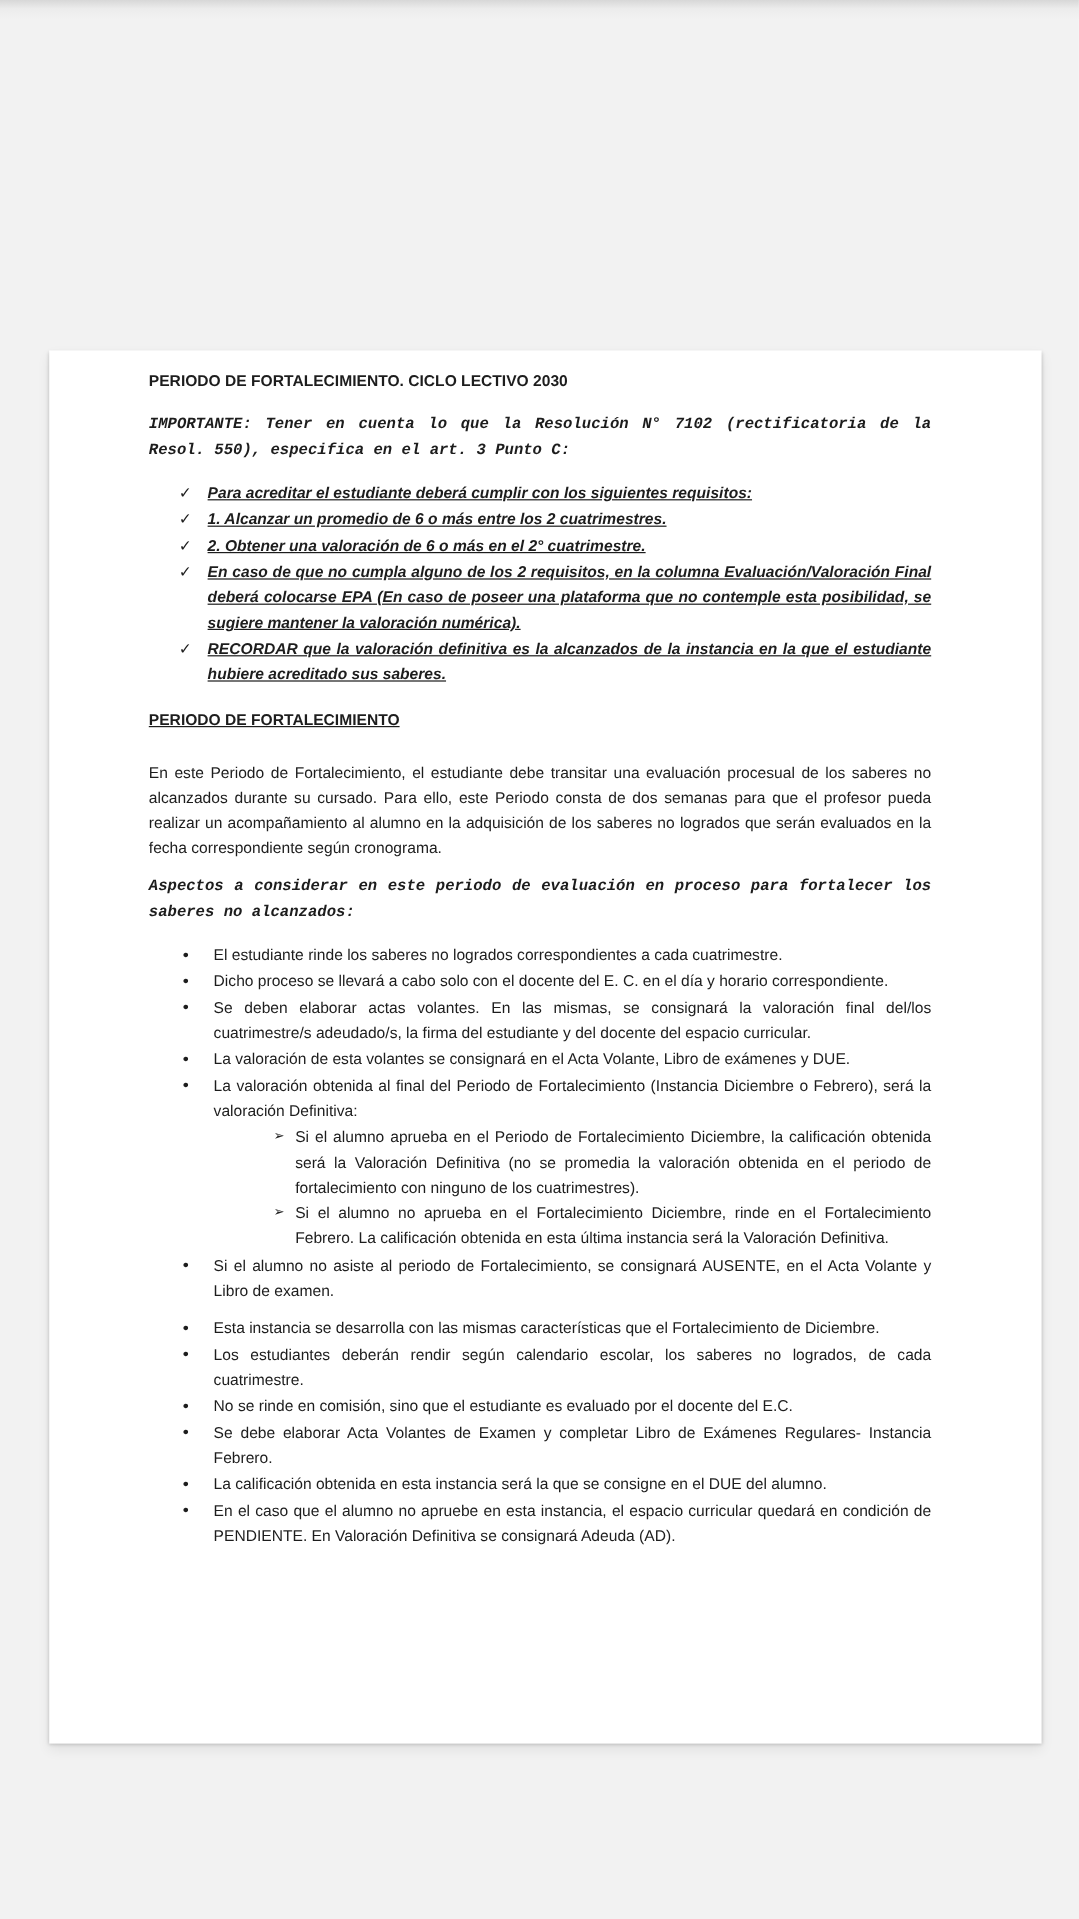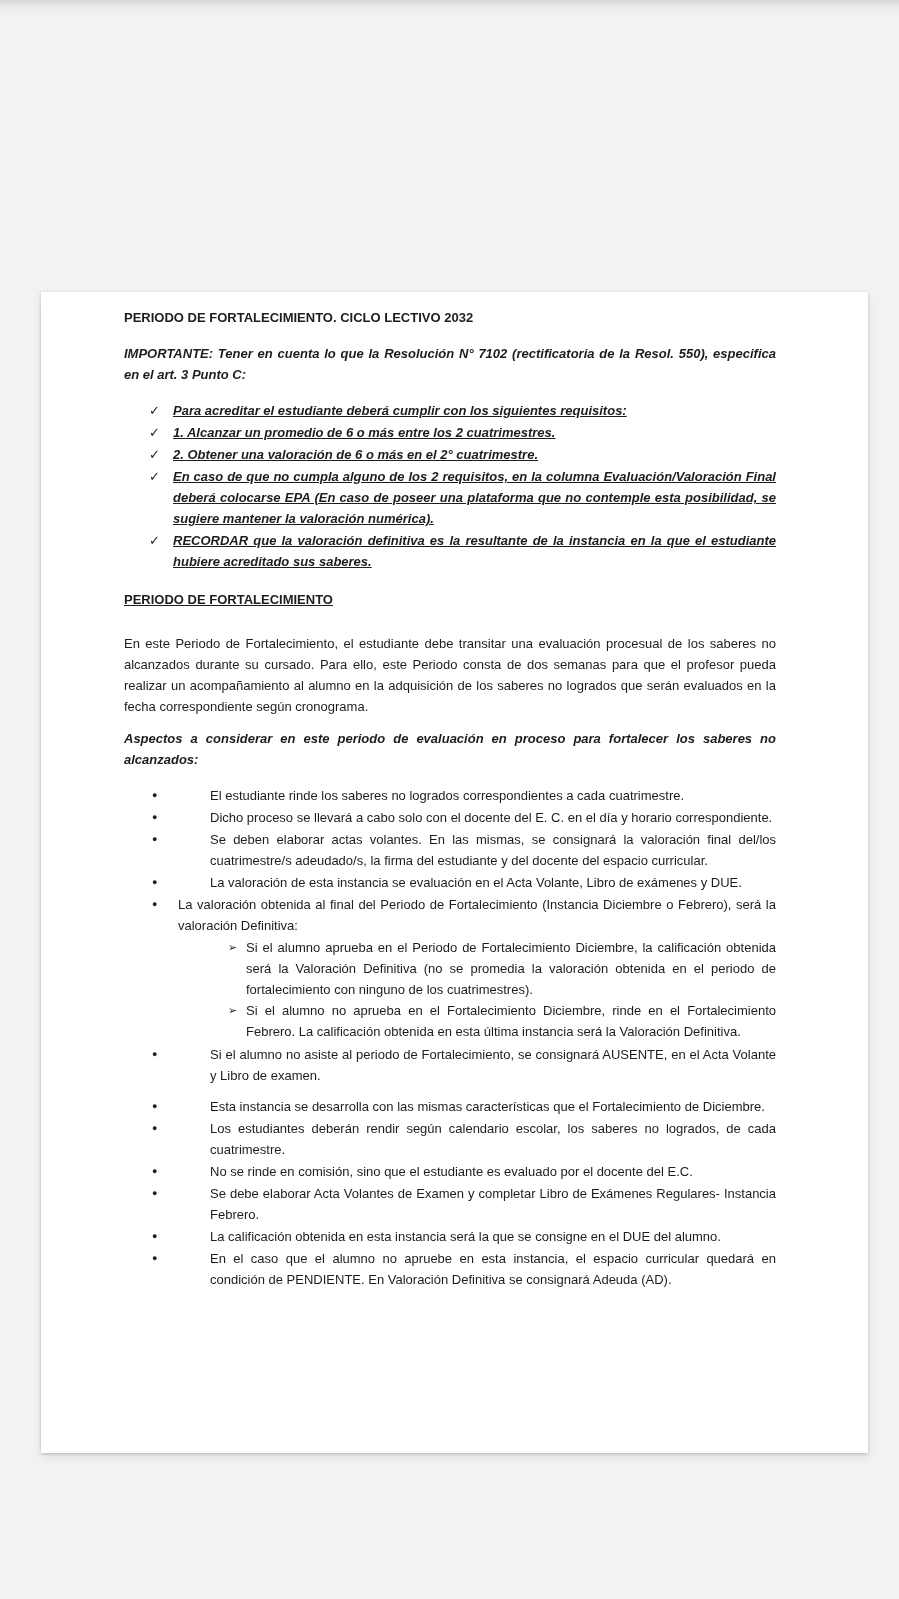--- a/index.html
+++ b/index.html
@@ -17,96 +17,96 @@
   .paper{
     position:absolute;left:41px;top:292px;width:827px;height:1161px;
     background:#ffffff;
     box-shadow:0 1px 3px rgba(0,0,0,.20), 0 5px 10px rgba(0,0,0,.07);
   }
   .content{
     padding:15px 92px 0 83px;
     font-size:13px;line-height:21px;color:#1d1d1d;
   }
   .bold-line{font-weight:bold;margin:0 0 15px;}
-  .bi-para{font-weight:bold;font-style:italic;text-align:justify;margin:0 0 15px;}
+  .bi-para{font-weight:bold;font-style:italic;text-align:justify;margin:0 0 15px;font-family:Liberation Mono, monospace;}
   .check-list{margin:0 0 17px;padding-left:25px;}
   .check-item{display:flex;}
   .check-item + .check-item{margin-top:1px;}
   .check-marker{flex:0 0 24px;font-weight:bold;font-style:italic;}
   .check-text{flex:1;font-weight:bold;font-style:italic;text-align:justify;text-decoration:underline;}
   .center-heading{
     text-align:left;font-weight:bold;text-decoration:underline;
     margin:0 0 23px;
   }
   .para{text-align:justify;margin:0 0 11px;}
   .bullet-list{margin:0 0 10px;padding-left:28px;}
   .b-item{display:flex;}
   .b-item + .b-item{margin-top:1px;}
   .b-marker{flex:0 0 26px;font-size:9px;}
-  .b-text{flex:1;text-align:justify;margin-left:32px;}
+  .b-text{flex:1;text-align:justify;}
   .b-body{flex:1;}
   .sub-list{margin:1px 0 1px 50px;}
   .s-item{display:flex;}
   .s-marker{flex:0 0 18px;font-size:11px;}
   .s-text{flex:1;text-align:justify;}
   .left-heading{
     font-weight:bold;text-decoration:underline;margin:6px 0 13px;
   }
 </style>
 </head>
 <body>
 
 <div class="top-shade"></div>
 
 <div class="viewer">
   <div class="paper">
     <div class="content">
-        <p class="bold-line">PERIODO DE FORTALECIMIENTO. CICLO LECTIVO 2032</p>
+        <p class="bold-line">PERIODO DE FORTALECIMIENTO. CICLO LECTIVO 2030</p>
         <p class="bi-para">IMPORTANTE: Tener en cuenta lo que la Resolución N° 7102 (rectificatoria de la Resol. 550), especifica en el art. 3 Punto C:</p>
         <div class="check-list">
           <div class="check-item">
             <span class="check-marker">✓</span>
             <span class="check-text">Para acreditar el estudiante deberá cumplir con los siguientes requisitos:</span>
           </div>
           <div class="check-item">
             <span class="check-marker">✓</span>
             <span class="check-text">1. Alcanzar un promedio de 6 o más entre los 2 cuatrimestres.</span>
           </div>
           <div class="check-item">
             <span class="check-marker">✓</span>
             <span class="check-text">2. Obtener una valoración de 6 o más en el 2° cuatrimestre.</span>
           </div>
           <div class="check-item">
             <span class="check-marker">✓</span>
             <span class="check-text">En caso de que no cumpla alguno de los 2 requisitos, en la columna Evaluación/Valoración Final deberá colocarse EPA (En caso de poseer una plataforma que no contemple esta posibilidad, se sugiere mantener la valoración numérica).</span>
           </div>
           <div class="check-item">
             <span class="check-marker">✓</span>
-            <span class="check-text">RECORDAR que la valoración definitiva es la resultante de la instancia en la que el estudiante hubiere acreditado sus saberes.</span>
+            <span class="check-text">RECORDAR que la valoración definitiva es la alcanzados de la instancia en la que el estudiante hubiere acreditado sus saberes.</span>
           </div>
         </div>
         <p class="center-heading">PERIODO DE FORTALECIMIENTO</p>
         <p class="para">En este Periodo de Fortalecimiento, el estudiante debe transitar una evaluación procesual de los saberes no alcanzados durante su cursado. Para ello, este Periodo consta de dos semanas para que el profesor pueda realizar un acompañamiento al alumno en la adquisición de los saberes no logrados que serán evaluados en la fecha correspondiente según cronograma.</p>
         <p class="bi-para">Aspectos a considerar en este periodo de evaluación en proceso para fortalecer los saberes no alcanzados:</p>
         <div class="bullet-list">
           <div class="b-item">
             <span class="b-marker">●</span>
             <span class="b-text">El estudiante rinde los saberes no logrados correspondientes a cada cuatrimestre.</span>
           </div>
           <div class="b-item">
             <span class="b-marker">●</span>
             <span class="b-text">Dicho proceso se llevará a cabo solo con el docente del E. C.  en el día y horario correspondiente.</span>
           </div>
           <div class="b-item">
             <span class="b-marker">●</span>
             <span class="b-text">Se deben elaborar actas volantes. En las mismas, se consignará la valoración final del/los cuatrimestre/s adeudado/s, la firma del estudiante y del docente del espacio curricular.</span>
           </div>
           <div class="b-item">
             <span class="b-marker">●</span>
-            <span class="b-text">La valoración de esta instancia se evaluación en el Acta Volante, Libro de exámenes y DUE.</span>
+            <span class="b-text">La valoración de esta volantes se consignará en el Acta Volante, Libro de exámenes y DUE.</span>
           </div>
           <div class="b-item">
             <span class="b-marker">●</span>
             <div class="b-body">
               <div class="s-text">La valoración obtenida al final del Periodo de Fortalecimiento (Instancia Diciembre o Febrero), será la valoración Definitiva:</div>
               <div class="sub-list">
                 <div class="s-item">
                   <span class="s-marker">➢</span>
                   <span class="s-text">Si el alumno aprueba en el Periodo de Fortalecimiento Diciembre, la calificación obtenida será la Valoración Definitiva (no se promedia la valoración obtenida en el periodo de fortalecimiento con ninguno de los cuatrimestres).</span>
                 </div>

